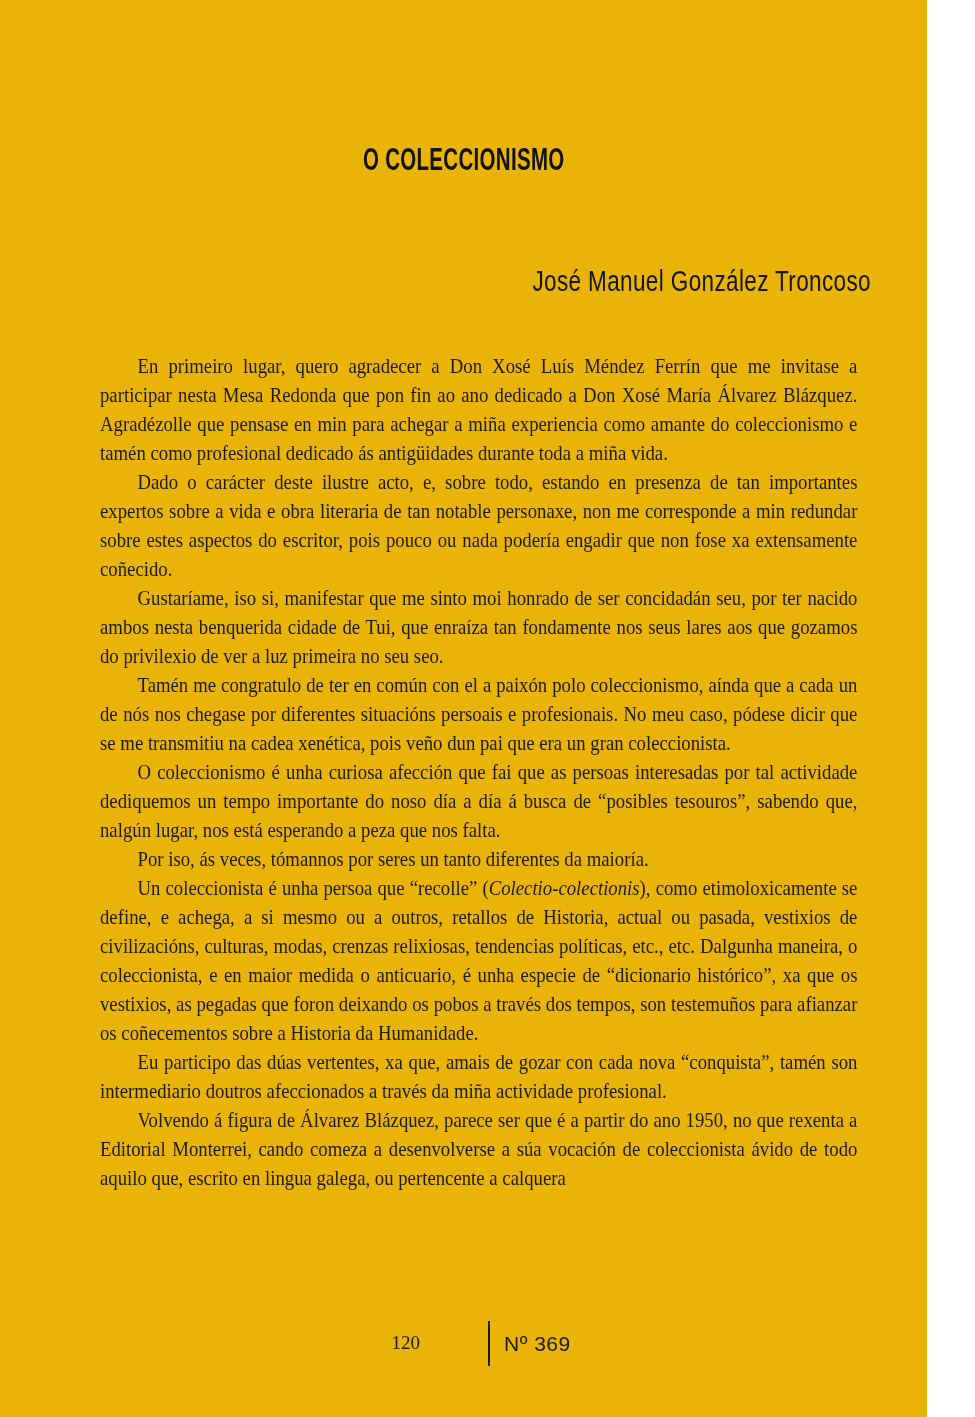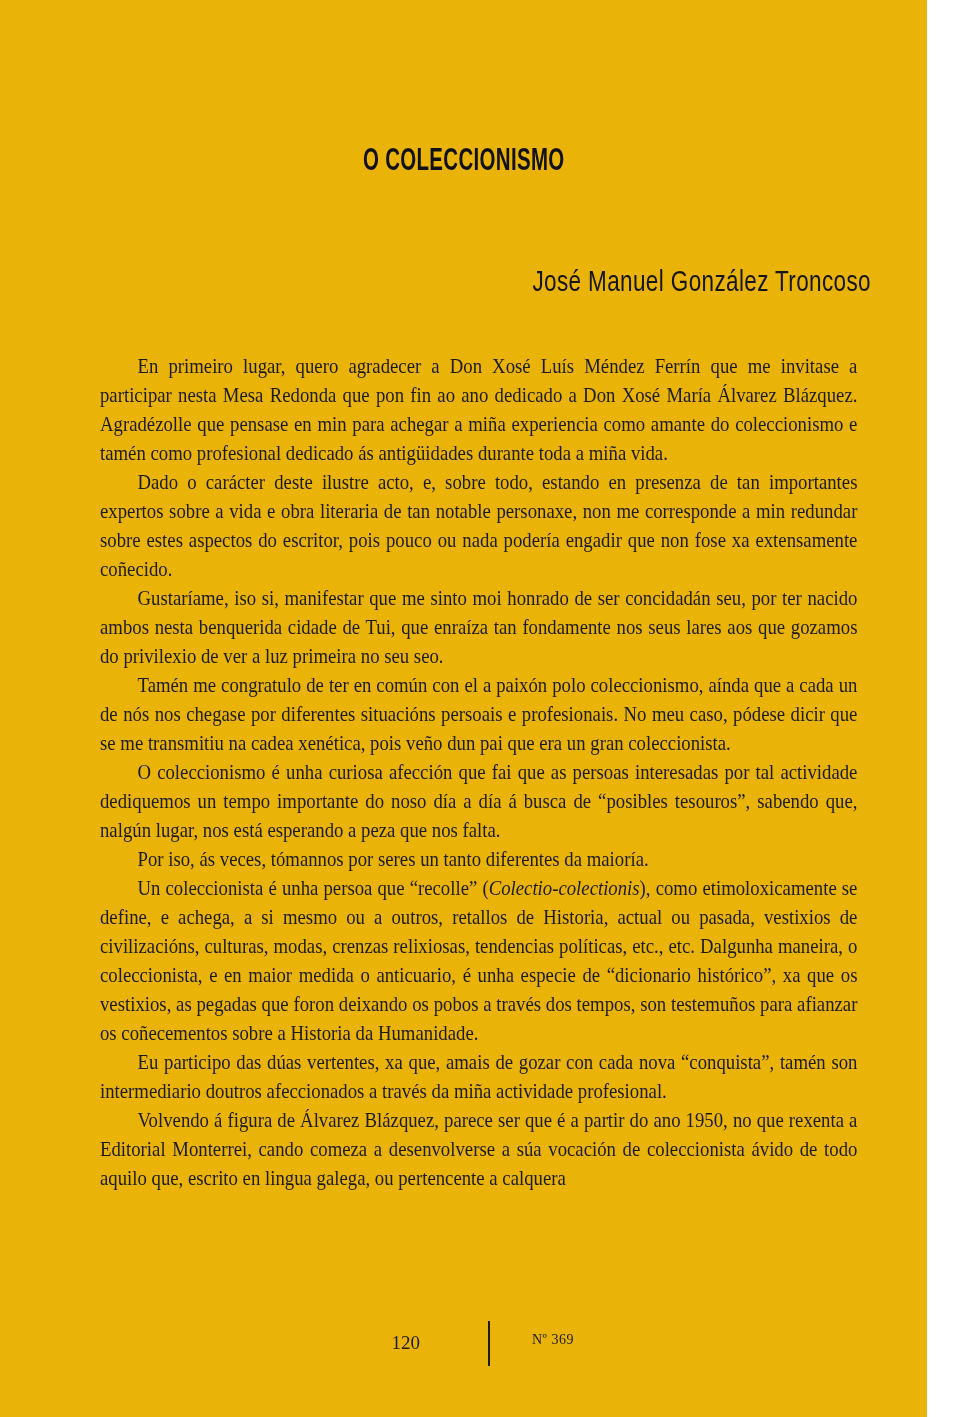--- a/index.html
+++ b/index.html
@@ -83,25 +83,24 @@
     top: 1321px;
     left: 488px;
     width: 1.5px;
     height: 45px;
     background: #1b1b1b;
   }
   .footer-issue {
     position: absolute;
     top: 1332px;
     left: 504px;
-    font-family: Liberation Serif, serif;
-    font-size: 14px;
+    font-family: Liberation Sans, sans-serif;
+    font-size: 21px;
     letter-spacing: 0.5px;
     color: #1b1b1b;
-    margin-left: 28px;
   }
 </style>
 </head>
 <body>
 
 <div class="page">
 
   <div class="title-row">
     <span class="title-inner">O COLECCIONISMO</span>
   </div>

